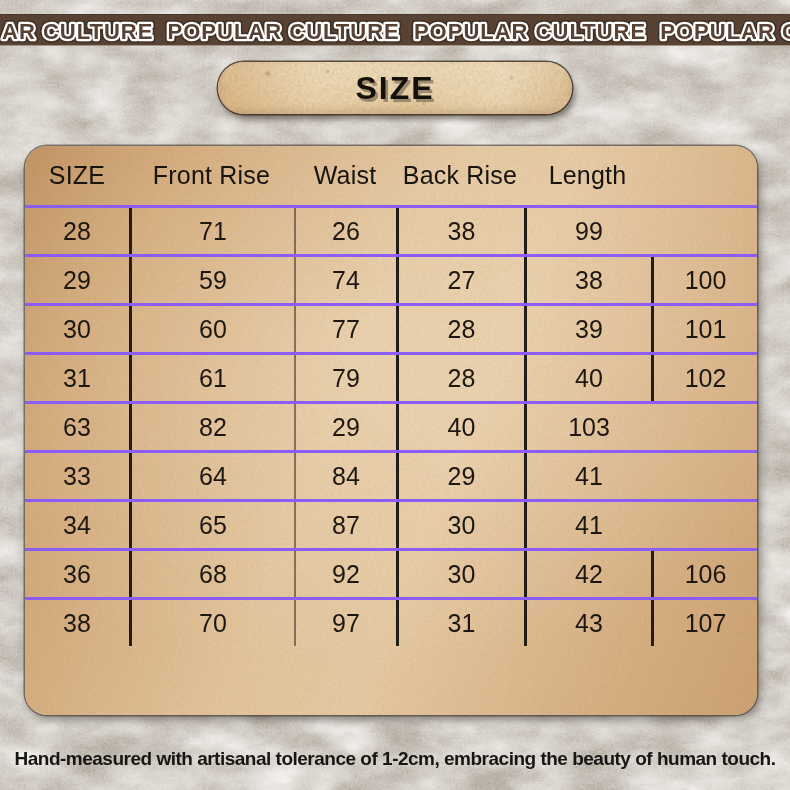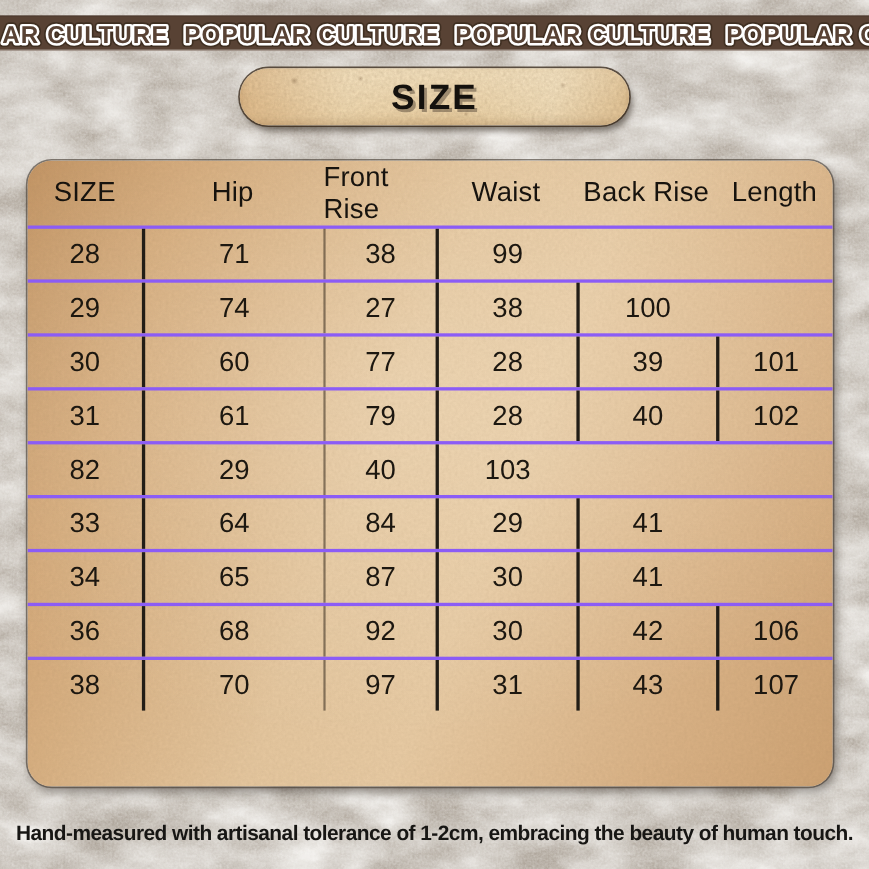--- a/index.html
+++ b/index.html
@@ -137,35 +137,36 @@
 </div>
 
 <div class="panel">
   <div class="panel-bg"></div>
   <svg class="panel-grain">
     <rect width="100%" height="100%" filter="url(#f-dark-grain)"></rect>
   </svg>
 
   <div class="t-grid thead">
     <div class="hcell">SIZE</div>
-    <div class="hcell">Hip</div>
     <div class="hcell">Front Rise</div>
     <div class="hcell">Waist</div>
     <div class="hcell">Back Rise</div>
     <div class="hcell">Length</div>
   </div>
 
   <div class="t-grid t-row">
     <div class="cell">28</div>
     <div class="cell">71</div>
+    <div class="cell">26</div>
     <div class="cell">38</div>
     <div class="cell">99</div>
   </div>
   <div class="t-grid t-row">
     <div class="cell">29</div>
+    <div class="cell">59</div>
     <div class="cell">74</div>
     <div class="cell">27</div>
     <div class="cell">38</div>
     <div class="cell">100</div>
   </div>
   <div class="t-grid t-row">
     <div class="cell">30</div>
     <div class="cell">60</div>
     <div class="cell">77</div>
     <div class="cell">28</div>
@@ -174,20 +175,21 @@
   </div>
   <div class="t-grid t-row">
     <div class="cell">31</div>
     <div class="cell">61</div>
     <div class="cell">79</div>
     <div class="cell">28</div>
     <div class="cell">40</div>
     <div class="cell">102</div>
   </div>
   <div class="t-grid t-row">
+    <div class="cell">63</div>
     <div class="cell">82</div>
     <div class="cell">29</div>
     <div class="cell">40</div>
     <div class="cell">103</div>
   </div>
   <div class="t-grid t-row">
     <div class="cell">33</div>
     <div class="cell">64</div>
     <div class="cell">84</div>
     <div class="cell">29</div>

